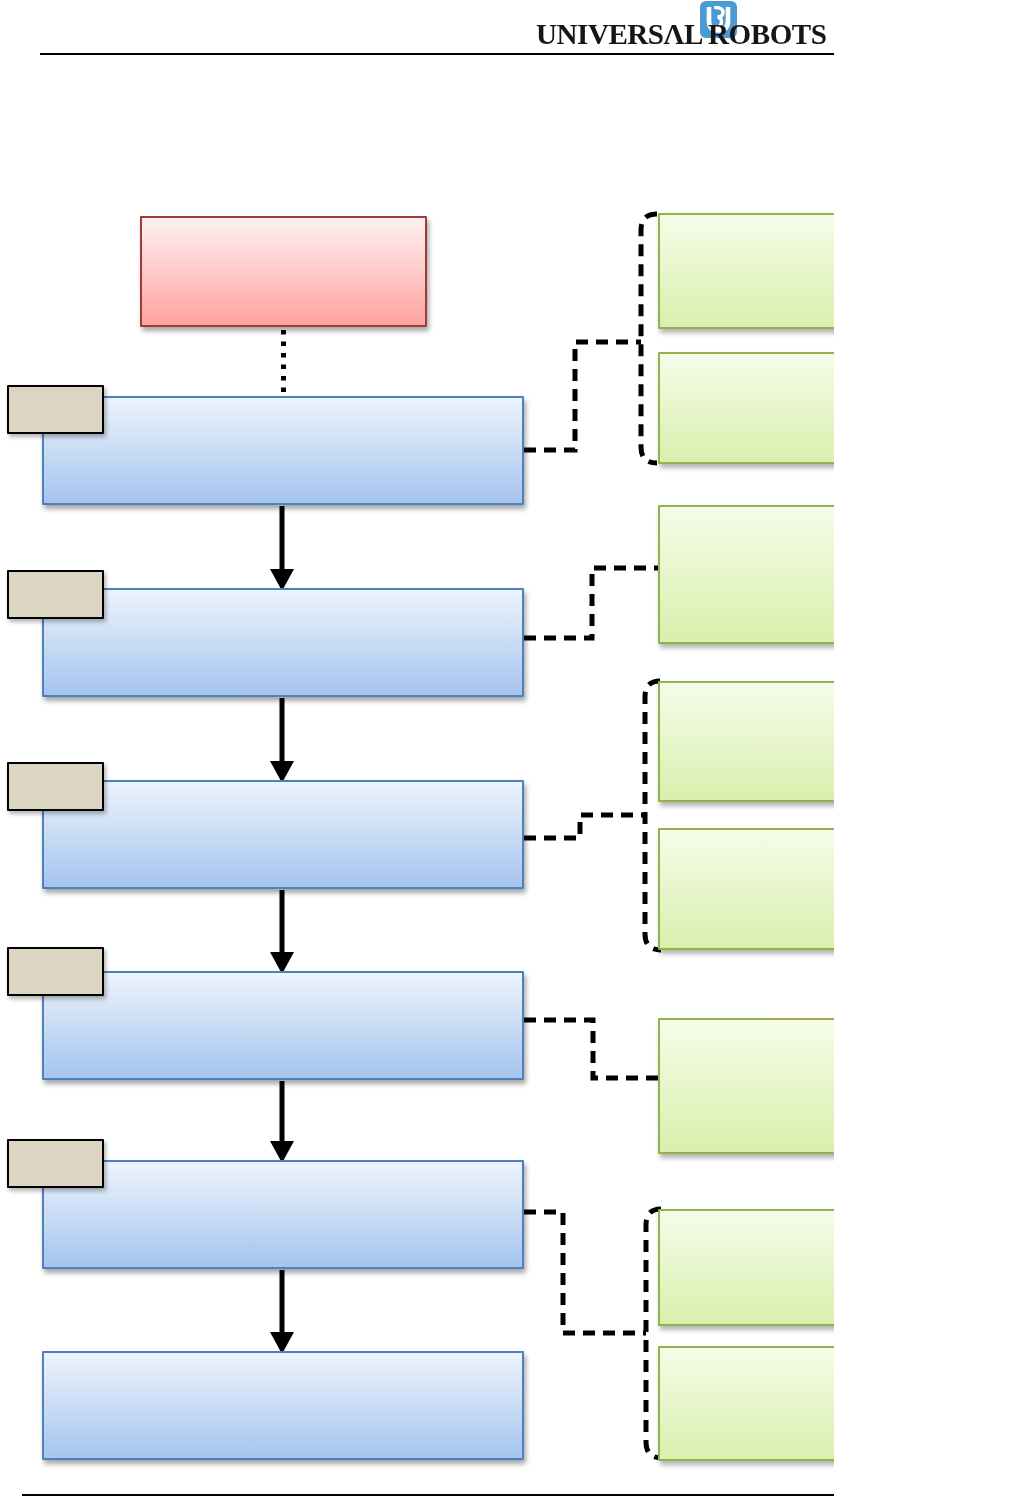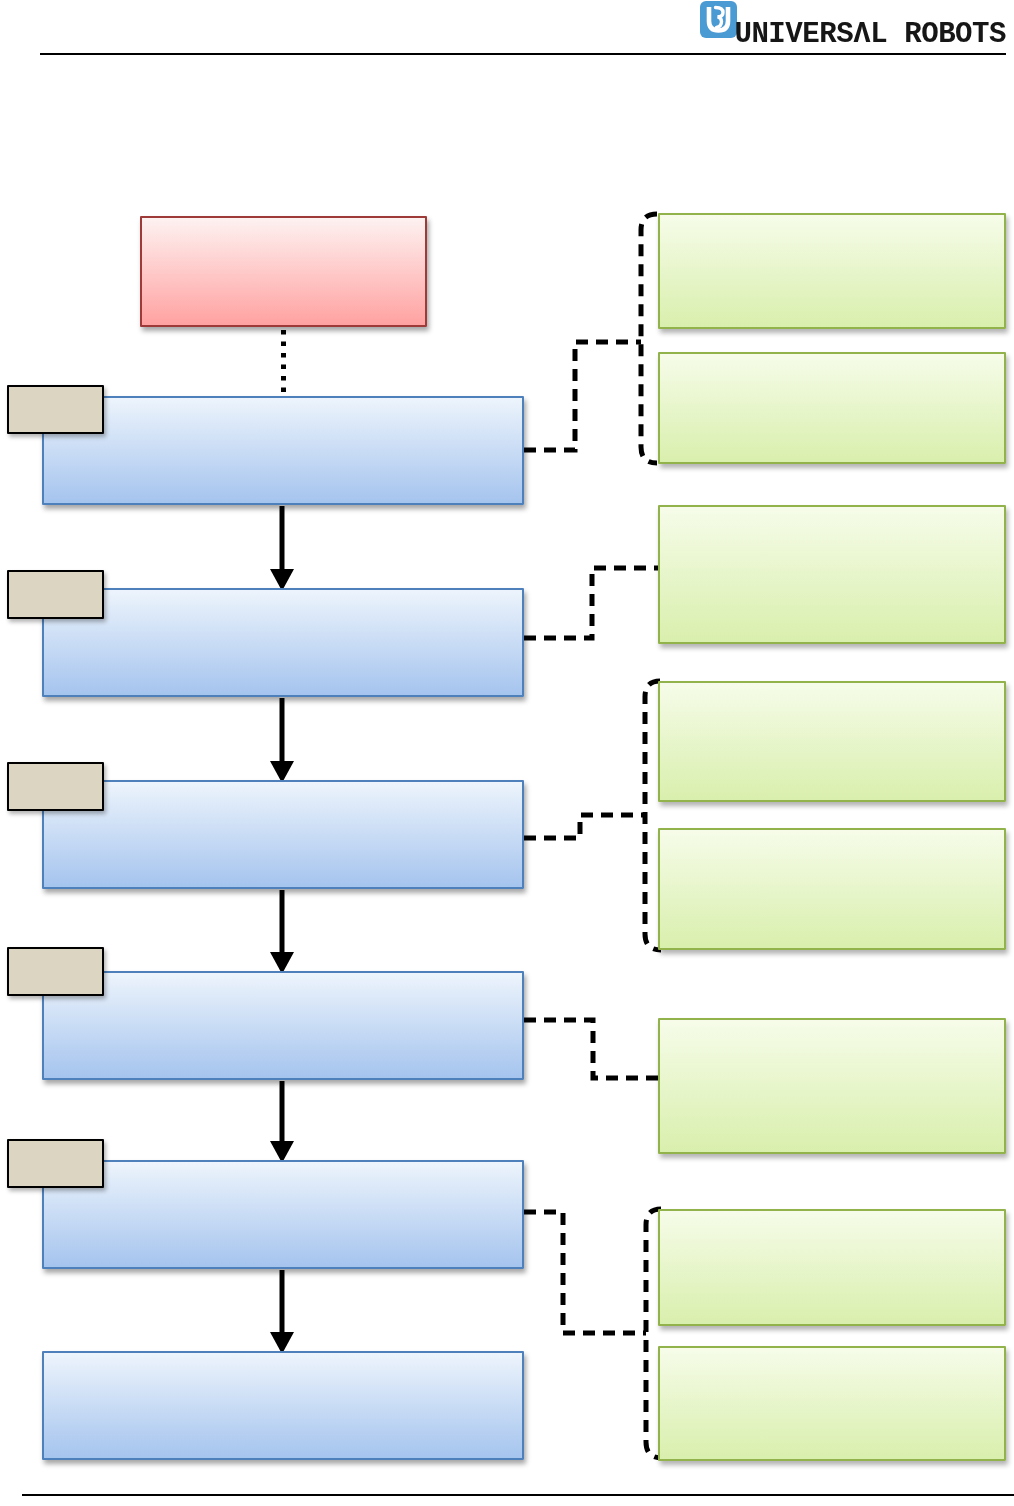--- a/index.html
+++ b/index.html
@@ -1,21 +1,21 @@
 <!DOCTYPE html>
 <html style="--page-bg: #ffffff; --brand-blue: #4a9ad3; --text-black: #161616; --line-black: #000000; --red-fill-top: #fdf2f1; --red-fill-bottom: #ffa2a1; --red-border: #9e3b38; --blue-fill-top: #edf4fc; --blue-fill-bottom: #a5c4ee; --blue-border: #4e80bc; --green-fill-top: #f6fce9; --green-fill-bottom: #d9efad; --green-border: #92b34c; --tan-fill: #dbd5c1; --tan-border: #000000;"><head>
 <meta charset="utf-8">
 <style>
   html,body{margin:0;padding:0;background:#fff;}
   .page{
     position:relative;
-    width:1014px;height:1506px;
+    width:834px;height:1506px;
     background:var(--page-bg,#fff);
     overflow:hidden;
-    font-family:Liberation Mono, monospace;
+    font-family:Liberation Serif, serif;
   }
   
   .logo-badge{
     position:absolute;left:700px;top:1px;width:37px;height:37px;
   }
   .brand{
     position:absolute;top:17px;right:8px;
     font-size:30px;font-weight:bold;color:var(--text-black,#161616);
     letter-spacing:-0.5px;white-space:nowrap;
     transform:scaleX(0.97);transform-origin:right center;

